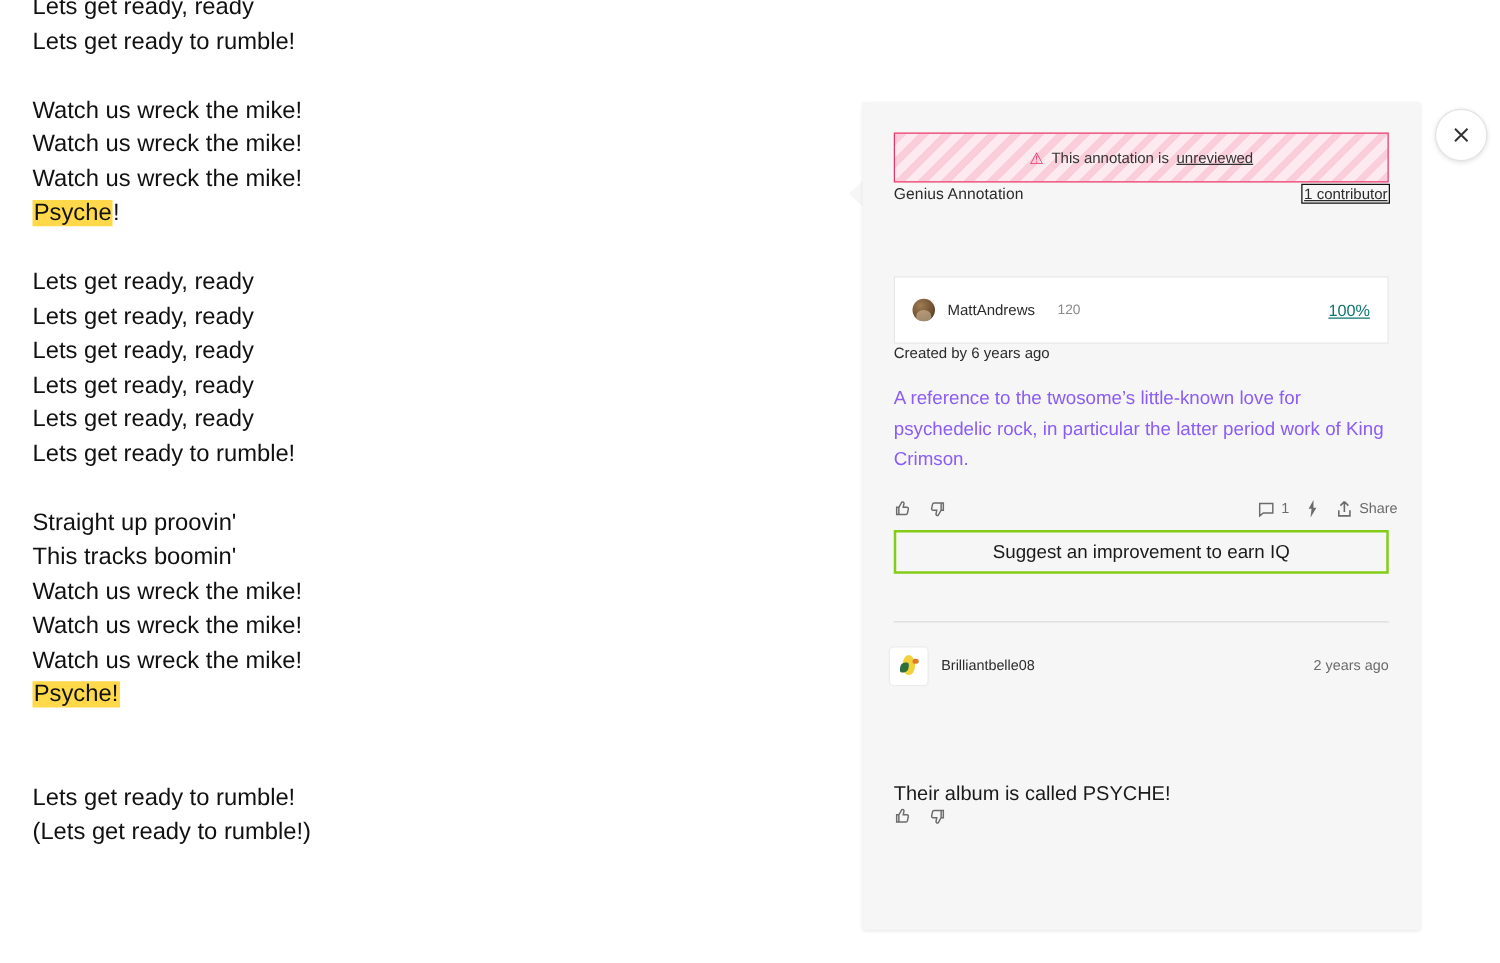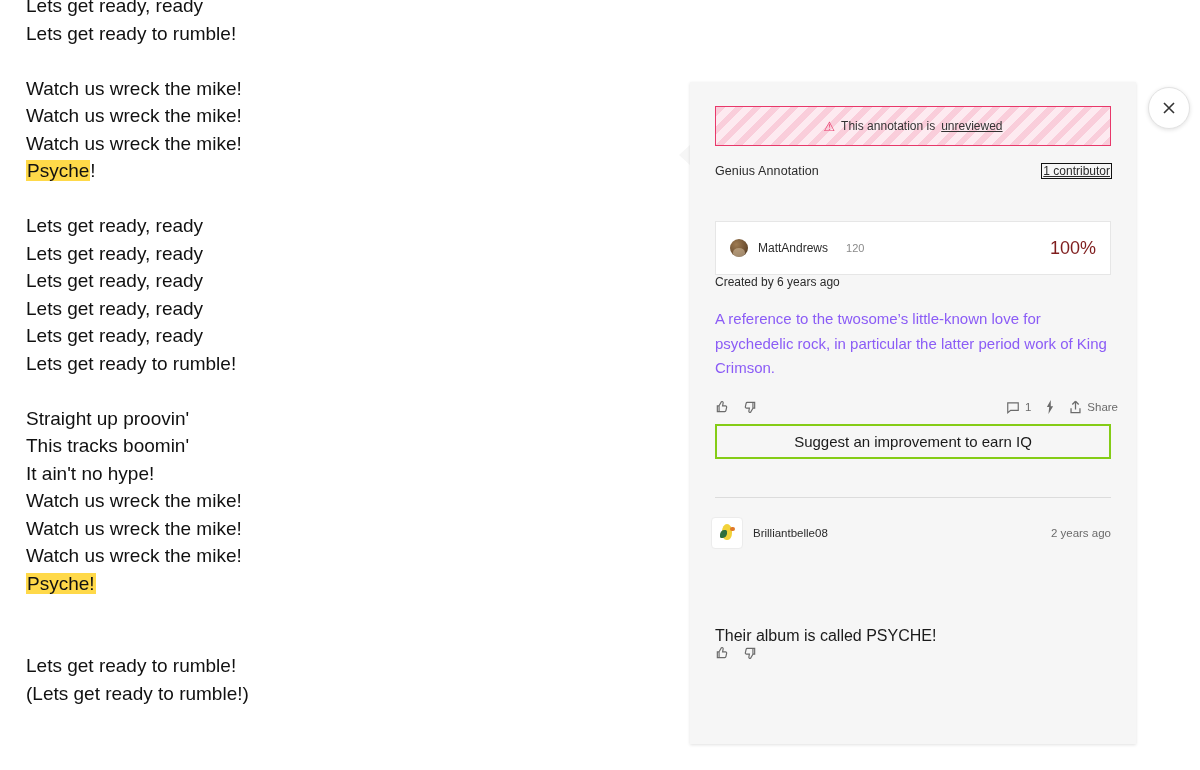--- a/index.html
+++ b/index.html
@@ -97,21 +97,21 @@
     gap: 6px;
     font-size: 12px;
     color: #333;
   }
   .unreviewed .warn { color: #e8386a; font-size: 13px; line-height: 1; }
   .unreviewed u { text-decoration: underline; }
 
   .ann-header {
     position: absolute;
     left: 25px;
-    top: 82px;
+    top: 66px;
     width: 396px;
     display: flex;
     align-items: flex-start;
     justify-content: space-between;
   }
   .ann-label {
     font-size: 12.5px;
     color: #2b2b2b;
     letter-spacing: .1px;
   }
@@ -159,22 +159,23 @@
     font-size: 12px;
     color: #2b2b2b;
   }
   .contrib-iq {
     font-size: 11px;
     color: #8a8a8a;
     margin-left: 18px;
   }
   .contrib-pct {
     margin-left: auto;
-    font-size: 18px;
-    color: #7f1d1d;
+    font-size: 13px;
+    color: #0f766e;
+    text-decoration: underline;
   }
 
   .created {
     position: absolute;
     left: 715px;
     top: 275px;
     font-size: 12px;
     color: #2b2b2b;
   }
 
@@ -305,21 +306,20 @@
   <div class="blank"></div>
   <div class="line">Lets get ready, ready</div>
   <div class="line">Lets get ready, ready</div>
   <div class="line">Lets get ready, ready</div>
   <div class="line">Lets get ready, ready</div>
   <div class="line">Lets get ready, ready</div>
   <div class="line">Lets get ready to rumble!</div>
   <div class="blank"></div>
   <div class="line">Straight up proovin'</div>
   <div class="line">This tracks boomin'</div>
-  <div class="line">It ain't no hype!</div>
   <div class="line">Watch us wreck the mike!</div>
   <div class="line">Watch us wreck the mike!</div>
   <div class="line">Watch us wreck the mike!</div>
   <div class="line"><span class="hl">Psyche!</span></div>
   <div class="blank"></div>
   <div class="blank"></div>
   <div class="line">Lets get ready to rumble!</div>
   <div class="line">(Lets get ready to rumble!)</div>
 </div>
 

